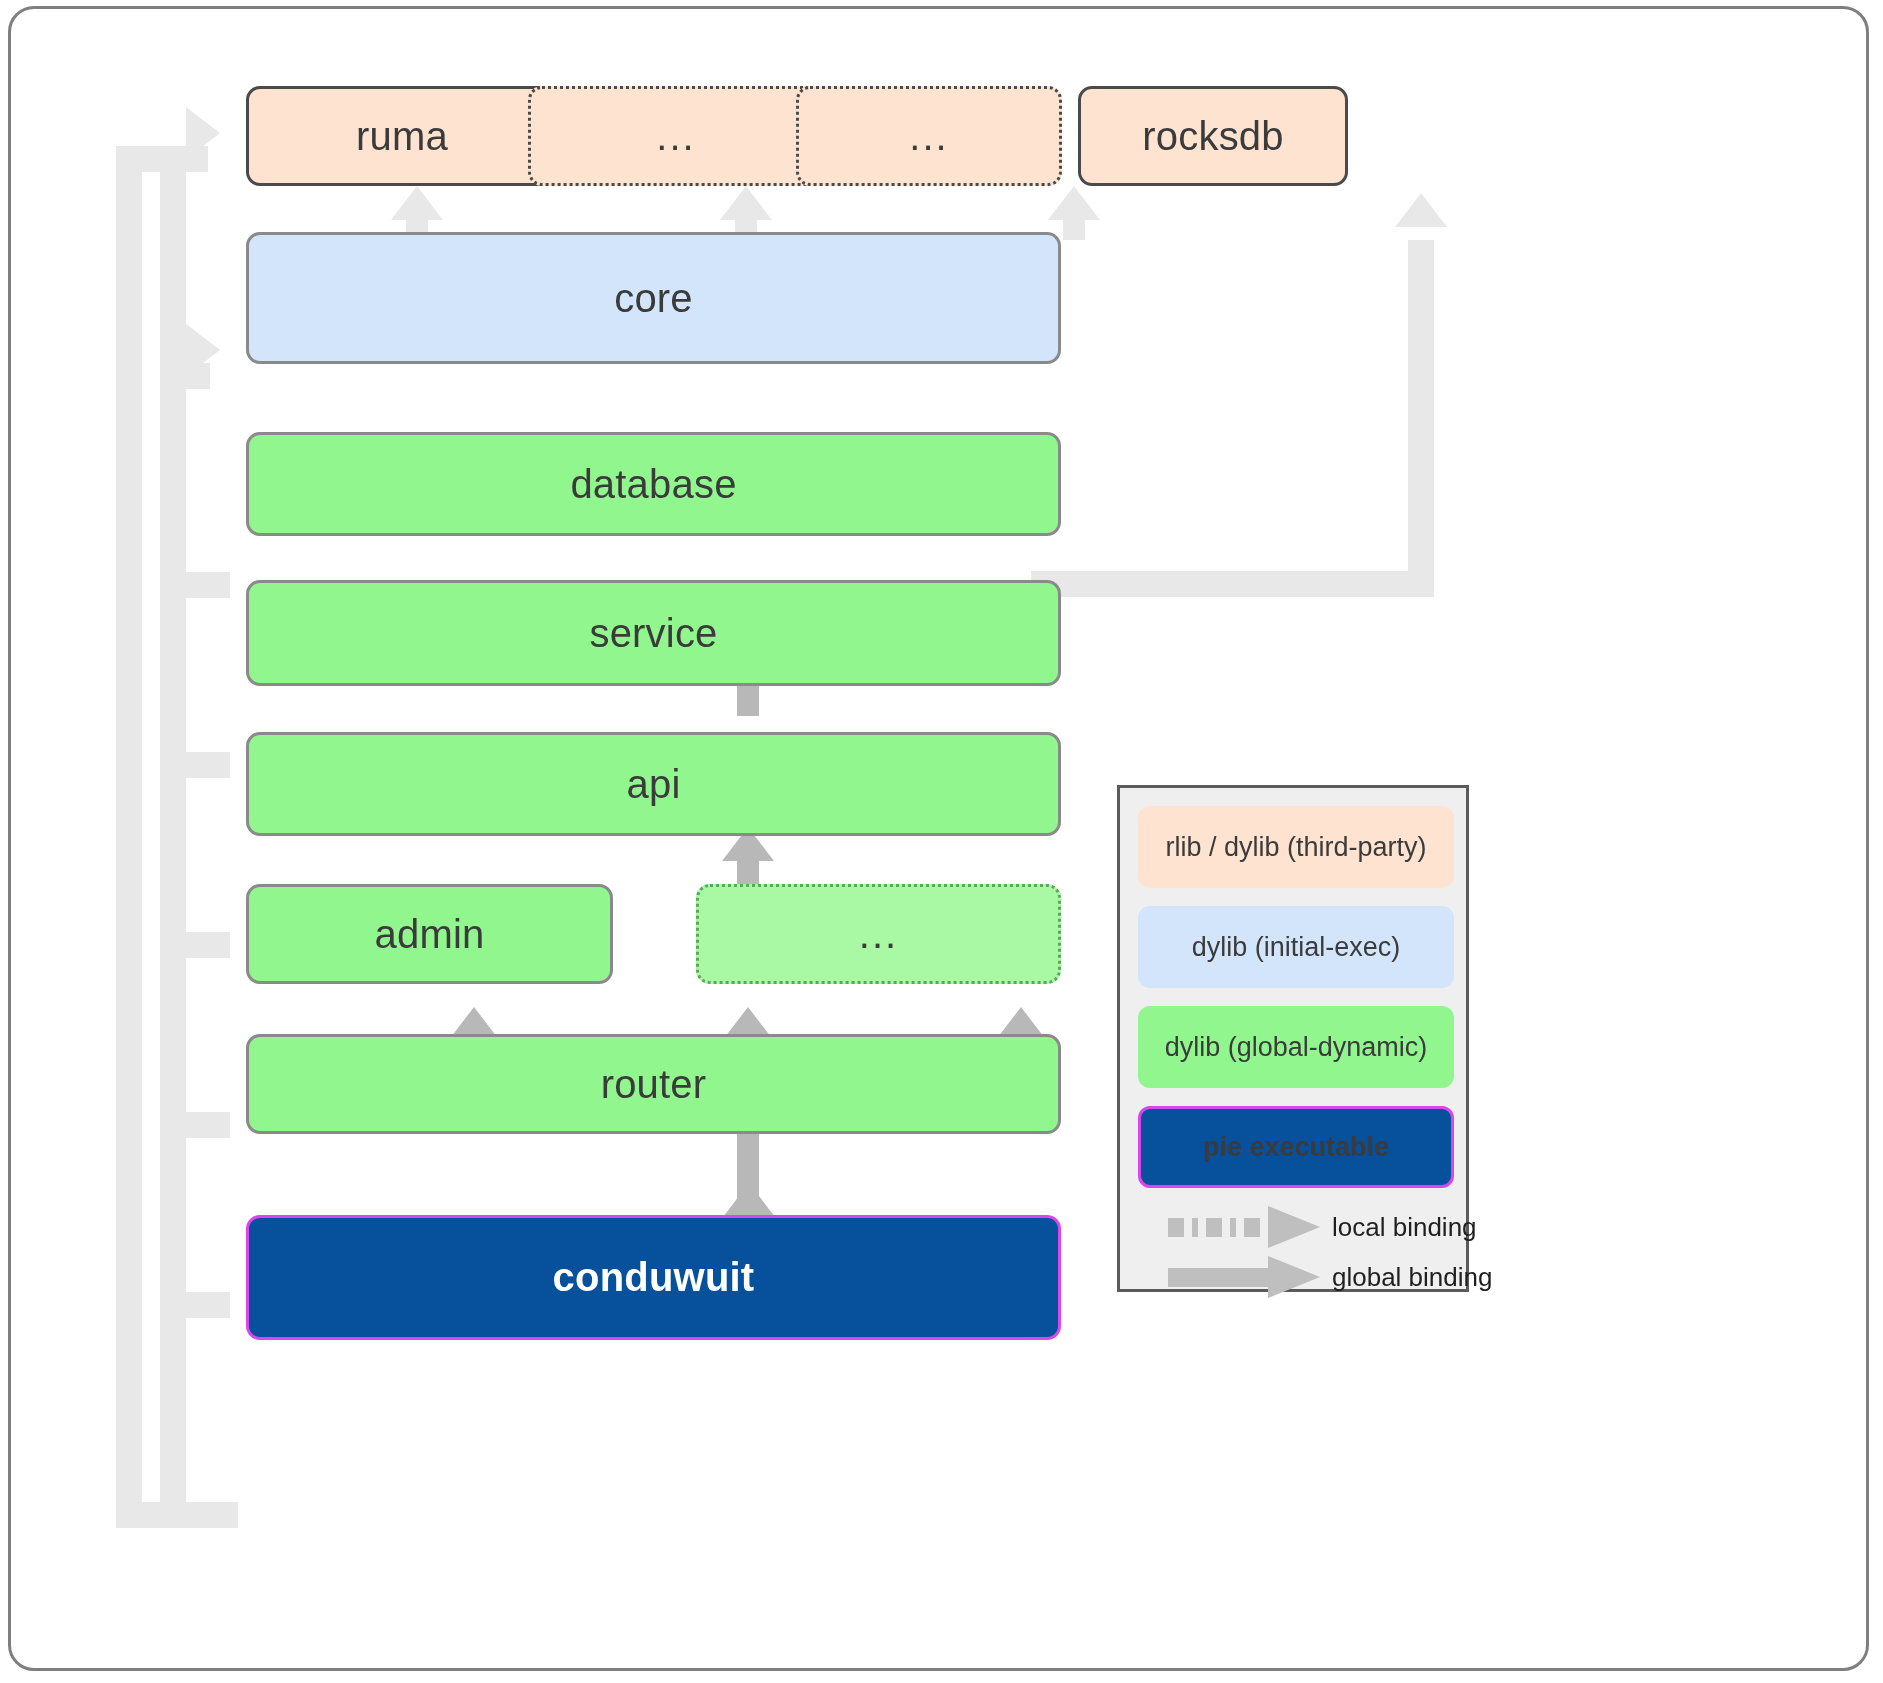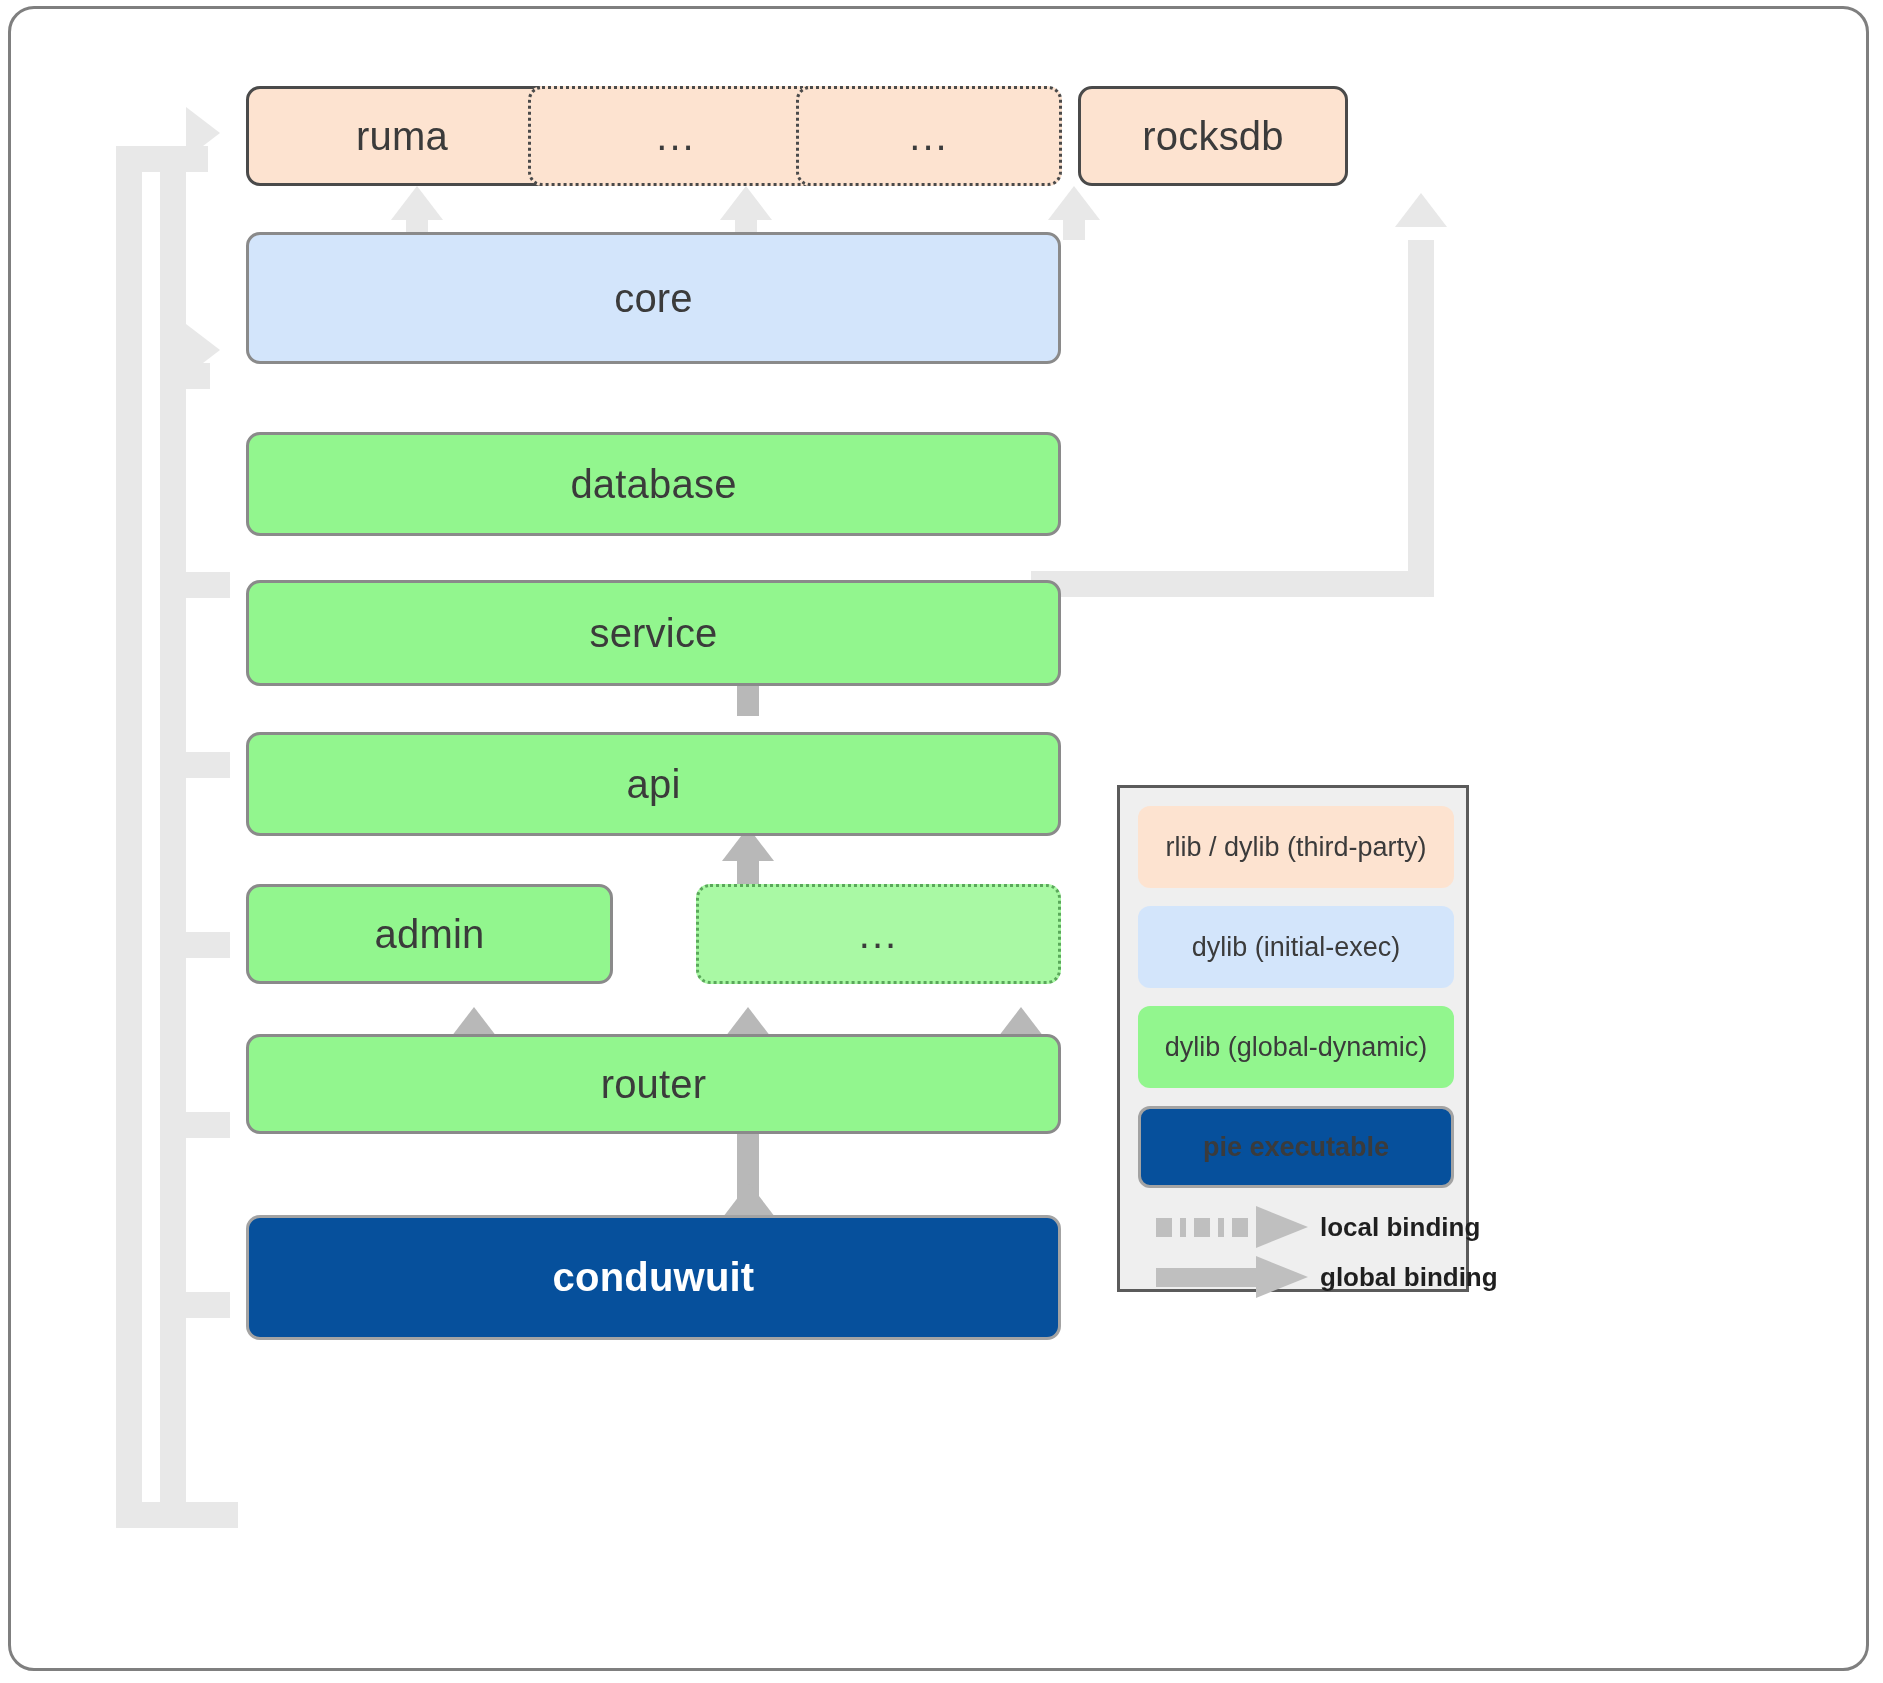--- a/index.html
+++ b/index.html
@@ -41,21 +41,21 @@
   .node.solid-dark{ border:3px solid #4a4a4a; }
   .node.solid-gray{ border:3px solid #8a8a8a; }
   .node.dotted-dark{ border:3px dotted #4a4a4a; }
   .node.dotted-green{ border:3px dotted #5aa85a; }
 
   .peach{ background:#fde3d0; }
   .blue { background:#d3e5fb; }
   .green{ background:#92f68e; }
   .green-pale{ background:#a9f9a4; }
   .navy { background:#06509c; color:#ffffff; font-weight:bold; }
-  .navy.solid-black{ border:3px solid #a3a3a3; }
+  .navy.solid-black{ border:3px solid #d946ef; }
 
   .dots{ font-size:40px; letter-spacing:2px; color:#3b3b3b; }
 
   
   .conn{ position:absolute; background:#e8e8e8; z-index:2; }
   .conn-dk{ position:absolute; background:#b8b8b8; z-index:3; }
 
   
   .ahead-up{
     position:absolute;
@@ -91,22 +91,22 @@
     left:18px;
     width:316px;height:82px;
     box-sizing:border-box;
     display:flex;align-items:center;justify-content:center;
     border-radius:12px;
     font-size:27px;
     color:#3b3b3b;
   }
   .legend-row{
     position:absolute;
-    left:14px;width:316px;height:54px;
-    display:flex;align-items:center;font-weight:bold;
+    left:26px;width:316px;height:54px;
+    display:flex;align-items:center;
   }
   .legend-row .lbl{
     position:absolute;left:186px;
     font-size:26px;color:#1f1f1f;
     white-space:nowrap;
   }
   .arr-sample{ position:absolute;left:22px;top:50%;transform:translateY(-50%);
     width:152px;height:34px; }
   .arr-shaft-solid{ position:absolute;left:0;top:8px;width:106px;height:19px;background:#bfbfbf; }
   .arr-shaft-dash{ position:absolute;left:0;top:8px;width:106px;height:19px;

